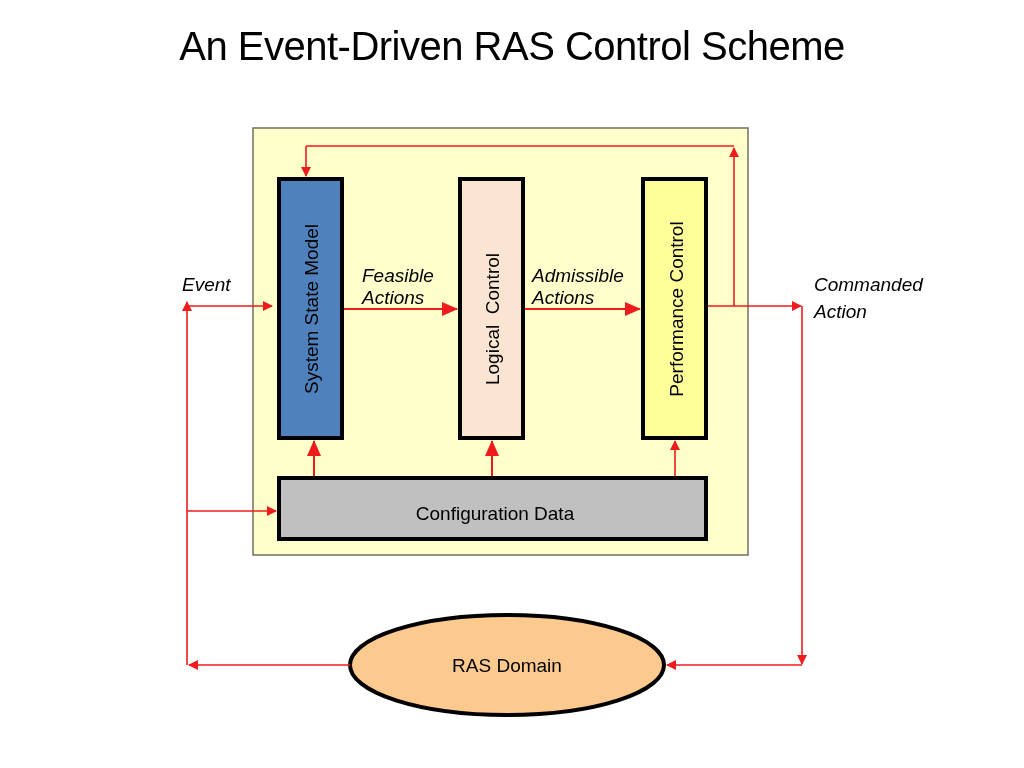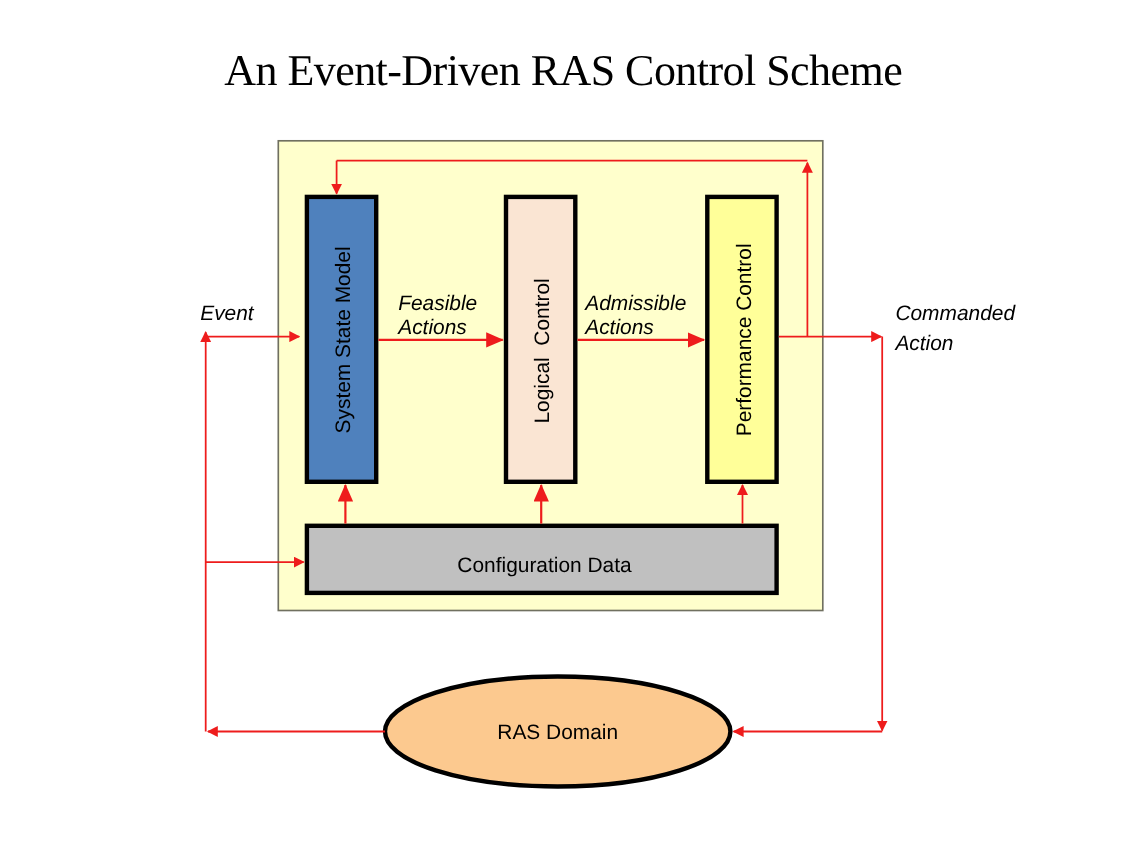--- a/index.html
+++ b/index.html
@@ -1,19 +1,19 @@
 <!DOCTYPE html>
 <html><head>
 <meta charset="utf-8">
 <style>
   html, body { margin: 0; padding: 0; background: #ffffff; }
   body { width: 1024px; height: 768px; position: relative; overflow: hidden; font-family: "Liberation Sans", sans-serif; }
   .title {
-    position: absolute; left: 0; top: 40px; width: 1024px; text-align: center;
-    font-family: Liberation Serif, serif; font-size: 40px; color: #000; letter-spacing: -0.5px;
+    position: absolute; left: 0; top: 24px; width: 1024px; text-align: center;
+    font-family: Liberation Sans, sans-serif; font-size: 40px; color: #000; letter-spacing: -0.5px;
   }
   svg { position: absolute; left: 0; top: 0; }
   .lbl { font-family: "Liberation Sans", sans-serif; font-size: 19px; fill: #000; }
   .ital { font-style: italic; }
 </style>
 </head>
 <body>
 
 <div class="title">An Event-Driven RAS Control Scheme</div>
 

